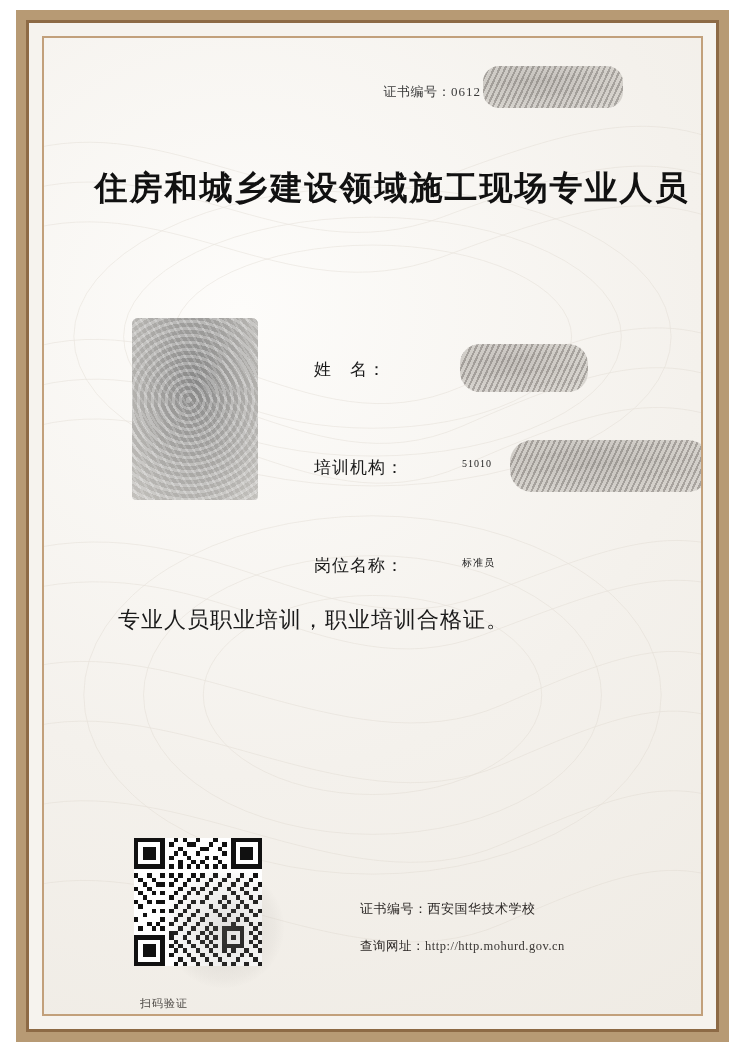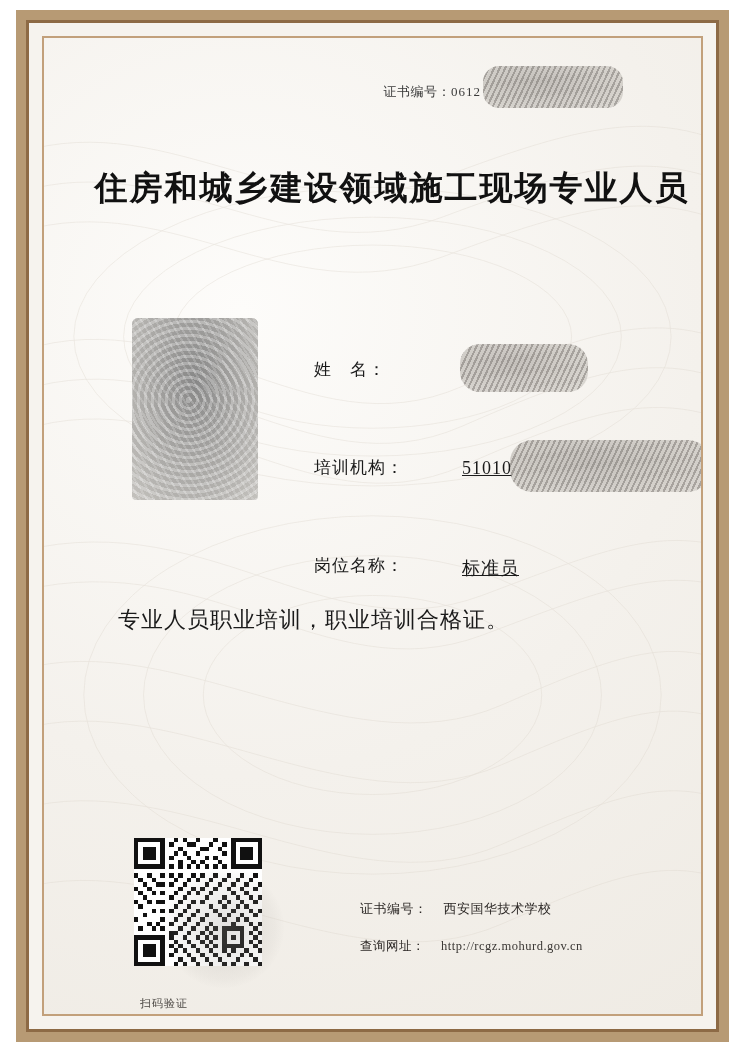--- a/index.html
+++ b/index.html
@@ -150,25 +150,24 @@
     top: 0;
     font-size: 17px;
     color: #1a1a1a;
     letter-spacing: 1px;
     white-space: nowrap;
   }
   .field-value {
     position: absolute;
     left: 148px;
     top: 2px;
-    font-size: 18px;
+    font-size: 10px;
     color: #1a1a1a;
     letter-spacing: 1px;
     white-space: nowrap;
-    text-decoration: underline;
   }
   .redact-name {
     position: absolute;
     left: 146px;
     top: -14px;
     width: 128px; height: 48px;
     border-radius: 20px;
   }
   .redact-id {
     position: absolute;
@@ -222,21 +221,21 @@
     width: 330px;
   }
   .footer-row {
     position: relative;
     height: 38px;
     font-size: 13px;
     color: #2c2826;
     white-space: nowrap;
   }
   .footer-label { letter-spacing: .5px; }
-  .footer-value { letter-spacing: .5px; margin-left: 16px; }
+  .footer-value { letter-spacing: .5px; }
   .footer-row.url { font-size: 12.5px; }
   .footer-row.url .footer-value { color: #3a3734; }
 
   .stamp-smudge {
     position: absolute;
     left: 120px;
     top: 830px;
     width: 120px;
     height: 120px;
     border-radius: 50%;
@@ -544,18 +543,18 @@
       </svg>
     </div>
     <div class="stamp-smudge"></div>
     <div class="qr-caption">扫码验证</div>
 
     <div class="footer">
       <div class="footer-row">
         <span class="footer-label">证书编号：</span><span class="footer-value">西安国华技术学校</span>
       </div>
       <div class="footer-row url">
-        <span class="footer-label">查询网址：</span><span class="footer-value">http://rcgz.mohurd.gov.cn</span>
+        <span class="footer-label">查询网址：</span><span class="footer-value">http://http.mohurd.gov.cn</span>
       </div>
     </div>
 
   </div>
 </div>
 
 </body></html>

